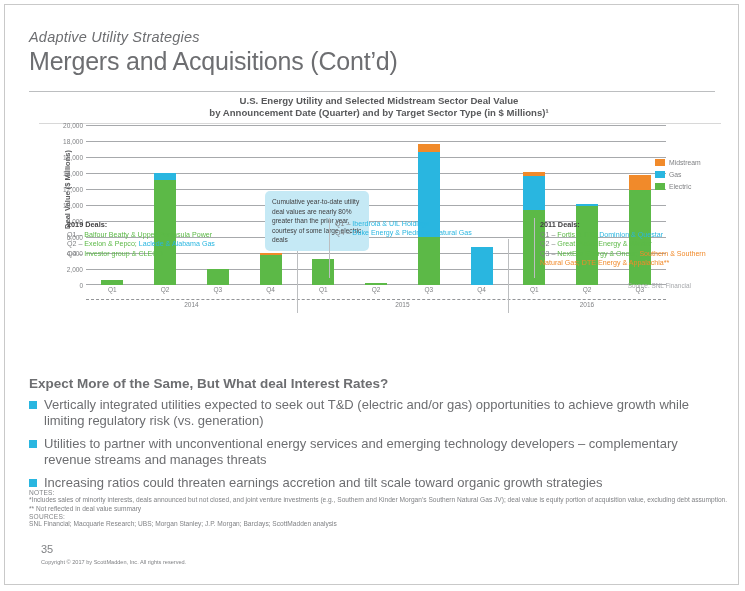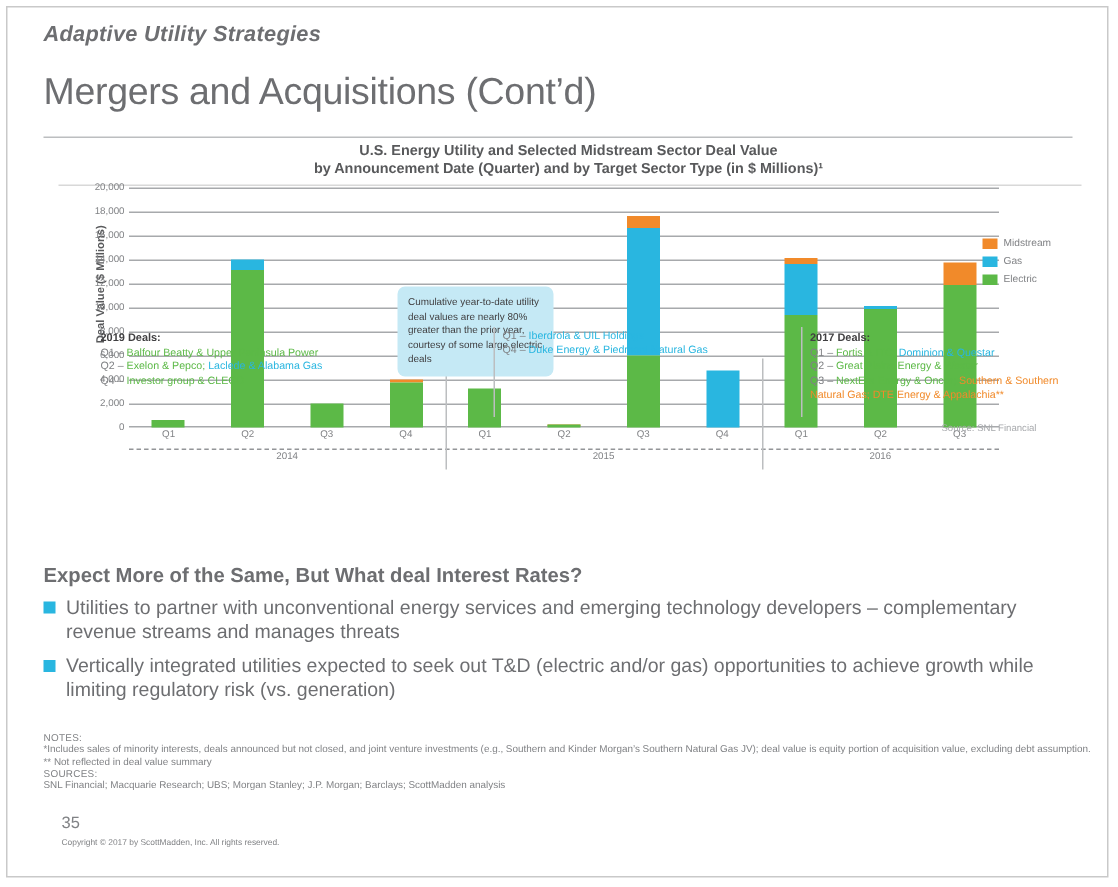--- a/index.html
+++ b/index.html
@@ -10,22 +10,22 @@
     color:#58595b;
     overflow:hidden;
   }
   .slide{
     position:absolute;left:4px;top:4px;width:735px;height:581px;
     border:1px solid #c9c9c9;background:#fff;box-sizing:border-box;
   }
 
   
   .eyebrow{
-    position:absolute;left:24px;top:10px;
-    font-size:14.5px;font-style:italic;font-weight:bold;
+    position:absolute;left:24px;top:24px;
+    font-size:14.5px;font-style:italic;font-weight:normal;
     color:#6d6e71;letter-spacing:.2px;text-align:center;
   }
   .title{
     position:absolute;left:24px;top:42px;
     font-size:25px;font-weight:normal;color:#6d6e71;
     letter-spacing:-.2px;white-space:nowrap;
   }
   .title-rule{
     position:absolute;left:24px;top:86px;width:686px;height:1px;
     background:#bcbec0;
@@ -297,40 +297,44 @@
     </div>
 
     <div class="deals-col c2">
       <div id="deals-2015">
           <div class="deal-line"><span class="q">Q1 – </span><span class="ga">Iberdrola &amp; UIL Holdings</span></div>
           <div class="deal-line"><span class="q">Q4 – </span><span class="ga">Duke Energy &amp; Piedmont Natural Gas</span></div>
         </div>
     </div>
 
     <div class="deals-col c3">
-      <div class="deals-head">2017 Deals:</div>
+      <div class="deals-head">2011 Deals:</div>
       <div id="deals-2016">
           <div class="deal-line"><span class="q">Q1 – </span><span class="el">Fortis &amp; ITC;</span><span class="ga"> Dominion &amp; Questar</span></div>
           <div class="deal-line"><span class="q">Q2 – </span><span class="el">Great Plains Energy &amp; Westar</span></div>
           <div class="deal-line"><span class="q">Q3 – </span><span class="el">NextEra Energy &amp; Oncor;</span><span class="mi"> Southern &amp; Southern Natural Gas; DTE Energy &amp; Appalachia**</span></div>
         </div>
     </div>
 
     <div class="source">Source: SNL Financial</div>
   </div>
 
   <div class="subhead">Expect More of the Same, But What deal Interest Rates?</div>
   <div class="bullets" id="bullets">
+      <div class="bullet">
+        <div class="bsq"></div>
+        <div class="btxt">Vertically integrated utilities expected to seek out T&amp;D (electric and/or gas) opportunities to achieve growth while limiting regulatory risk (vs. generation)</div>
+      </div>
       <div class="bullet">
         <div class="bsq"></div>
         <div class="btxt">Utilities to partner with unconventional energy services and emerging technology developers – complementary revenue streams and manages threats</div>
       </div>
       <div class="bullet">
         <div class="bsq"></div>
-        <div class="btxt">Vertically integrated utilities expected to seek out T&amp;D (electric and/or gas) opportunities to achieve growth while limiting regulatory risk (vs. generation)</div>
+        <div class="btxt">Increasing ratios could threaten earnings accretion and tilt scale toward organic growth strategies</div>
       </div>
     </div>
 
   <div class="notes">
     <div class="nlabel">NOTES:</div>
     <div class="ntext">*Includes sales of minority interests, deals announced but not closed, and joint venture investments (e.g., Southern and Kinder Morgan’s Southern Natural Gas JV); deal value is equity portion of acquisition value, excluding debt assumption. ** Not reflected in deal value summary</div>
     <div class="nlabel">SOURCES:</div>
     <div class="ntext">SNL Financial; Macquarie Research; UBS; Morgan Stanley; J.P. Morgan; Barclays; ScottMadden analysis</div>
   </div>
 

